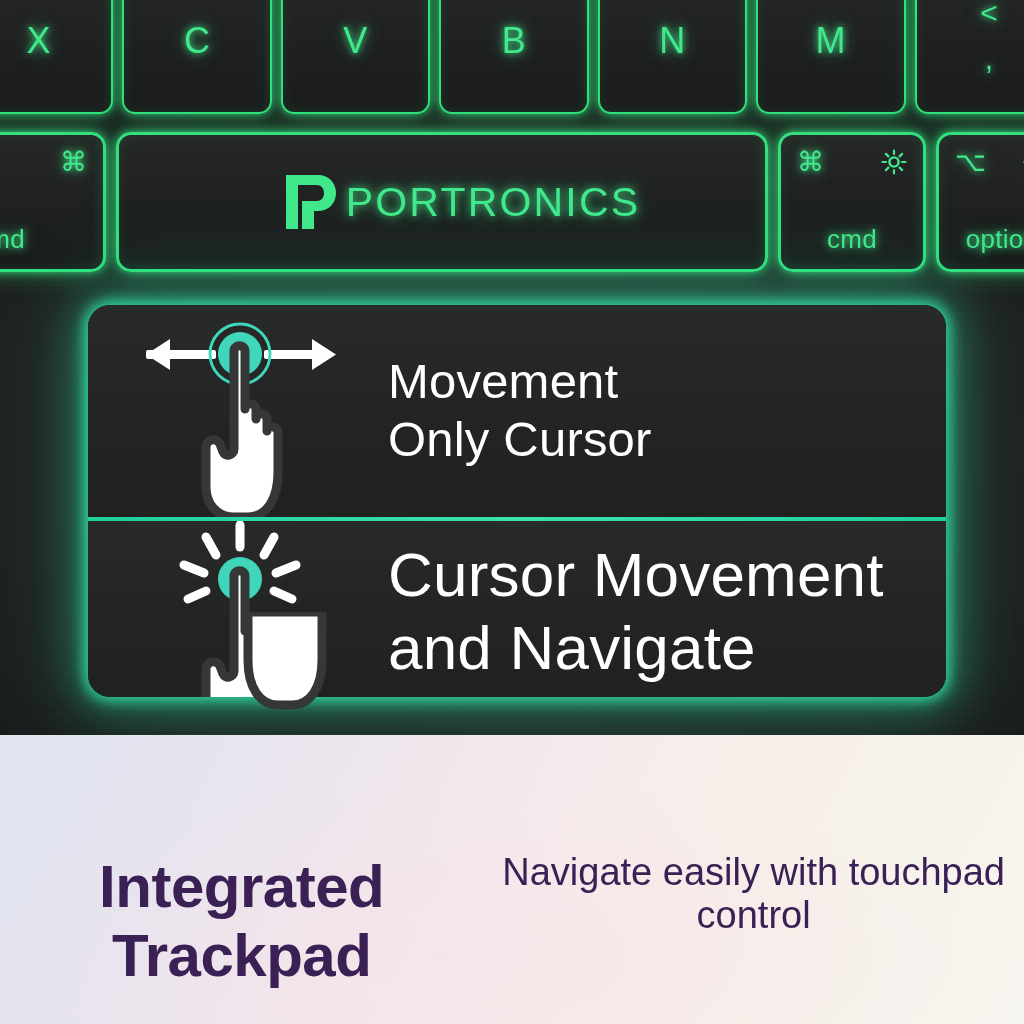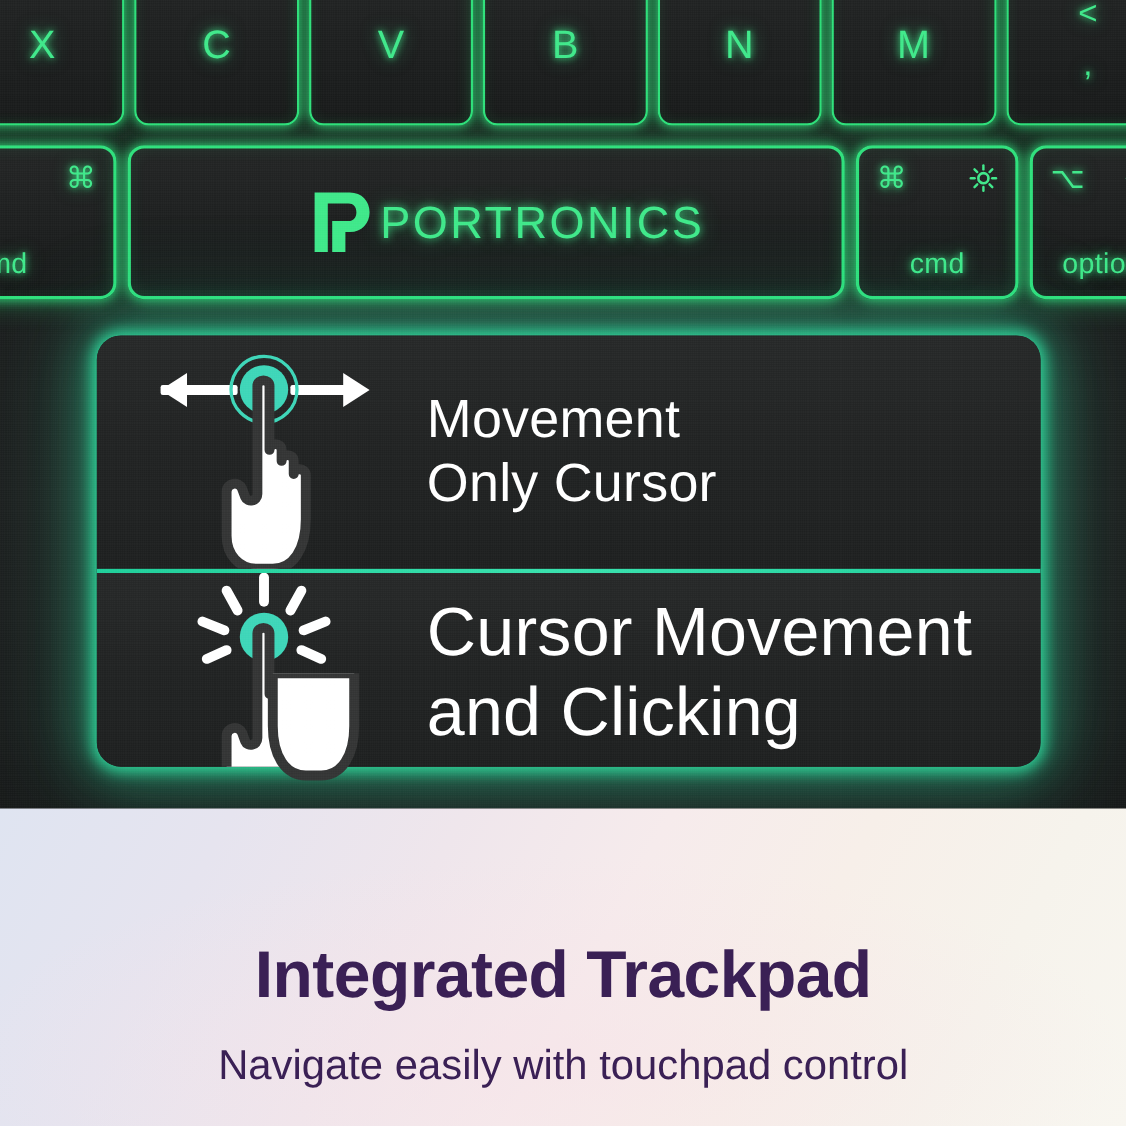--- a/index.html
+++ b/index.html
@@ -210,23 +210,23 @@
     background:
       linear-gradient(118deg,
         #dfe4f1 0%,
         #e6e4ef 18%,
         #efe6ec 36%,
         #f6ebec 52%,
         #f7efe9 68%,
         #f6f3ec 84%,
         #f8f6f0 100%);
     display: flex;
-    flex-direction: column;
+    flex-direction: row;
     align-items: center;
-    justify-content: center;
+    justify-content: flex-end;
   }
   #caption::before {
     content: "";
     position: absolute; inset: 0;
     background: radial-gradient(ellipse 760px 260px at 48% 78%, rgba(246,226,232,.55) 0%, rgba(255,255,255,0) 70%);
     pointer-events: none;
   }
   #headline {
     position: relative;
     margin-top: 82px;
@@ -403,21 +403,21 @@
                      c-17 0-28-13-28-30
                      v-40
                      c0-8 11-10 14-3
                      l3 8
                      c2 5 11 4 11-3
                      z" fill="#ffffff" stroke="#333434" stroke-width="9" stroke-linejoin="round"></path>
           </svg>
         </div>
         <div class="tp-text">
           <div>Cursor Movement</div>
-          <div>and Clicking</div>
+          <div>and Navigate</div>
         </div>
       </div>
 
     </div>
 
     <svg id="hand-over-2" style="left:236px; top:612px;" width="170" height="125" viewBox="0 0 170 125">
       <path d="M12 0
                v48
                c0 28 12 45 30 45
                h14

